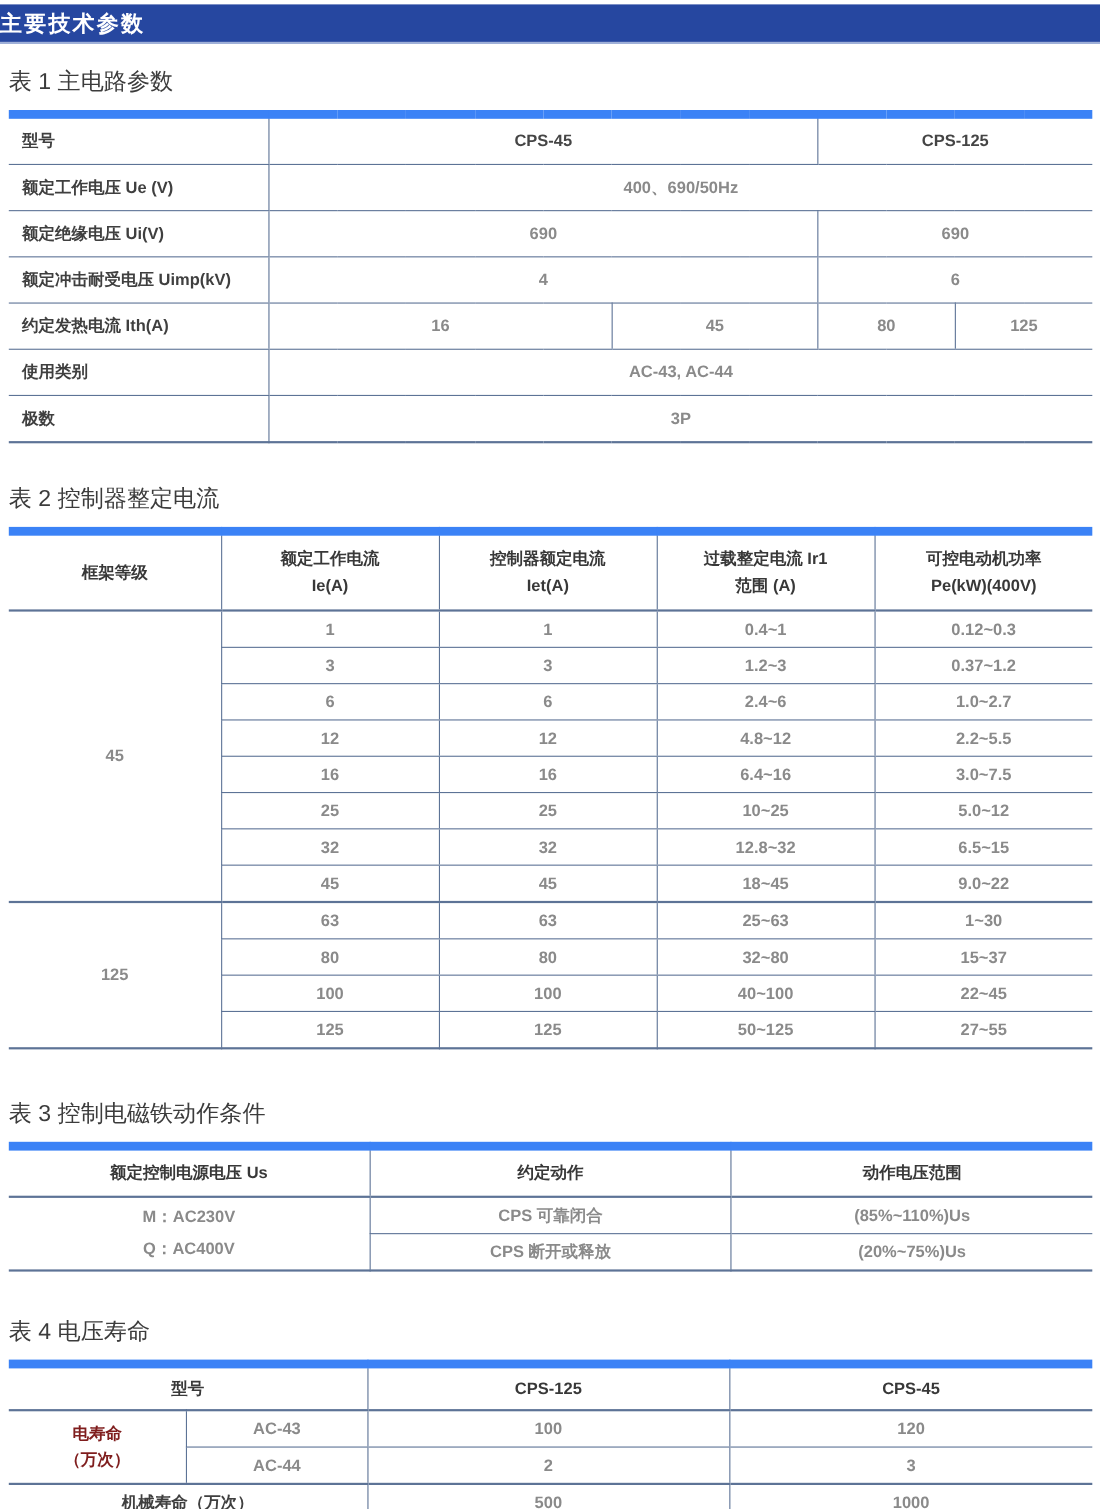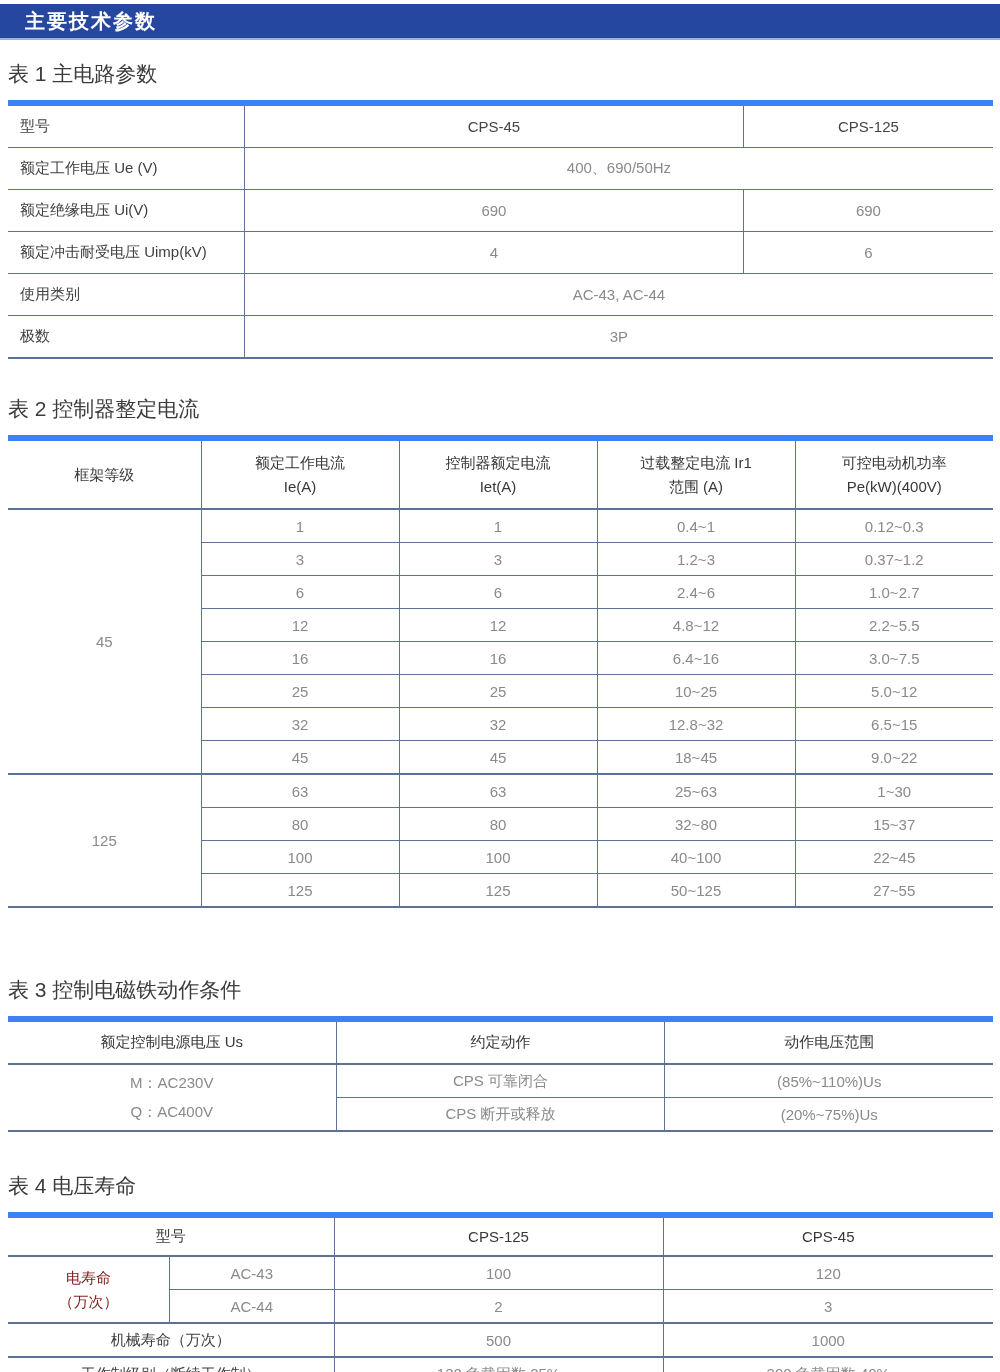--- a/index.html
+++ b/index.html
@@ -13,43 +13,43 @@
 
   
   .title-bar{
     margin-top:4px;
     height:34px;
     background:#2647a0;
     border-bottom:2px solid #9fb0d8;
     color:#ffffff;
     display:flex;
     align-items:center;
-    padding-left:25px;
     font-size:20px;
     font-weight:bold;
     letter-spacing:2px;
   }
 
   
   .caption{
     font-size:21px;
     color:#3c3c3c;
     margin:20px 0 12px 0;
   }
   .caption.c2{margin-top:36px;}
-  .caption.c3{margin-top:68px;}
+  .caption.c3{margin-top:44px;}
   .caption.c4{margin-top:40px;}
 
   
   table{
     border-collapse:collapse;
     width:100%;
     table-layout:fixed;
-    border-top:6px solid #3b82f6;
+    border-top:8px solid #3b82f6;
     border-bottom:2px solid #5d7396;
+    font-weight:bold;
   }
   td{
     font-size:15px;
     text-align:center;
     color:#8a8a8a;
     border-bottom:1px solid #5d7396;
     border-left:1px solid #5d7396;
     padding:0 4px;
     overflow:hidden;
     white-space:nowrap;
@@ -105,20 +105,27 @@
         <td class="first lbl">额定绝缘电压 Ui(V)</td>
         <td colspan="8">690</td>
         <td colspan="4">690</td>
       </tr>
       <tr>
         <td class="first lbl">额定冲击耐受电压 Uimp(kV)</td>
         <td colspan="8">4</td>
         <td colspan="4">6</td>
       </tr>
       <tr>
+        <td class="first lbl">约定发热电流 Ith(A)</td>
+        <td colspan="5">16</td>
+        <td colspan="3">45</td>
+        <td colspan="2">80</td>
+        <td colspan="2">125</td>
+      </tr>
+      <tr>
         <td class="first lbl">使用类别</td>
         <td colspan="12">AC-43, AC-44</td>
       </tr>
       <tr>
         <td class="first lbl">极数</td>
         <td colspan="12">3P</td>
       </tr>
     </tbody>
   </table>
 

